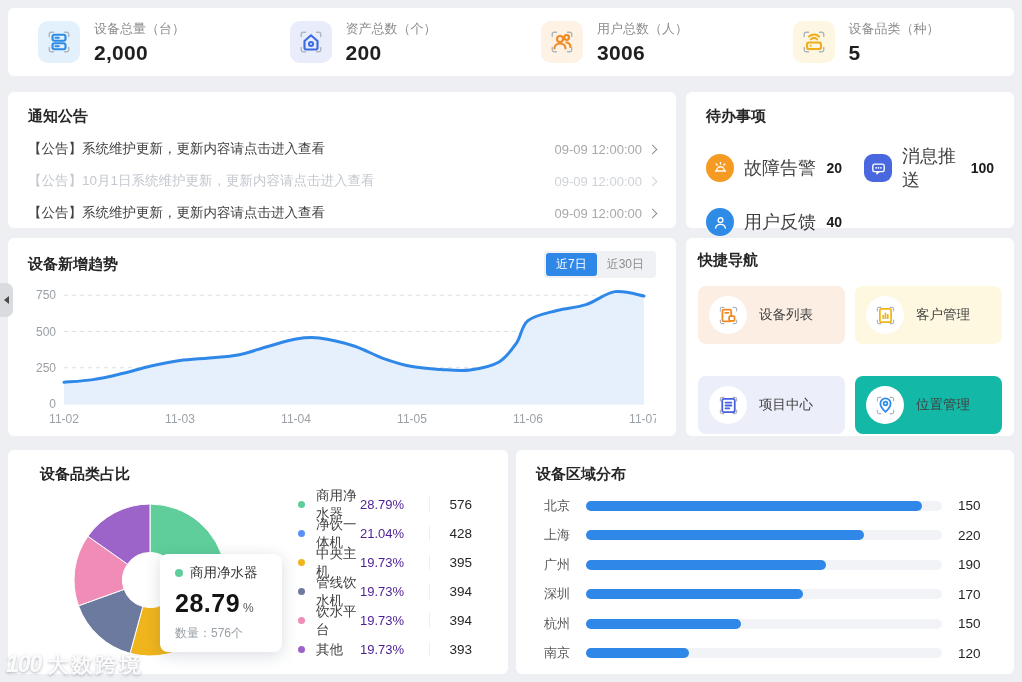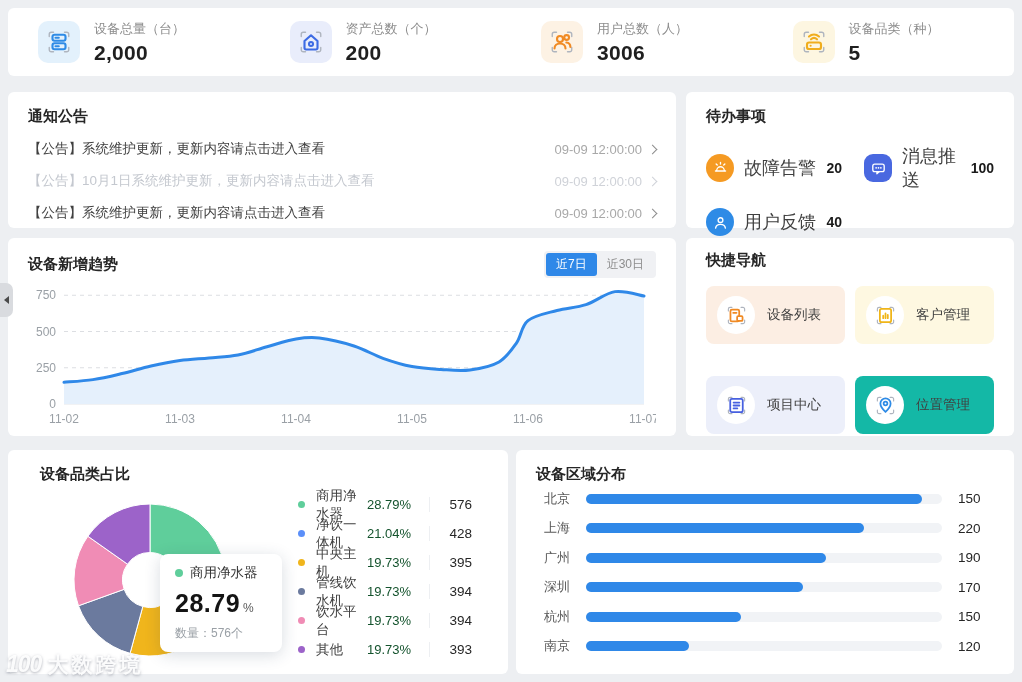--- a/index.html
+++ b/index.html
@@ -38,21 +38,21 @@
   .todo-val{margin-left:auto;font-size:14px;font-weight:700;color:#1A1A1A}
 
   
   #trend{left:8px;top:238px;width:668px;height:198px;padding:13px 20px}
   .trend-head{display:flex;justify-content:space-between;align-items:center}
   .seg{background:#F0F1F4;border-radius:4px;padding:2px;display:flex}
   .seg-btn{font-size:12px;padding:3px 10px;border-radius:3px;color:#8C8C8C;cursor:pointer}
   .seg-btn.active{background:#2F88E8;color:#fff}
 
   
-  #quicknav{left:686px;top:238px;width:328px;height:198px;padding:13px 20px}
+  #quicknav{left:686px;top:238px;width:328px;height:198px;padding:13px 12px}
   .qn-grid{display:grid;grid-template-columns:1fr 1fr;gap:32px 10px;margin-top:16px}
   .qn-tile{height:58px;border-radius:8px;display:flex;align-items:center;gap:12px;padding-left:11px;cursor:pointer}
   .qn-circ{width:38px;height:38px;background:#fff;border-radius:50%;display:flex;align-items:center;justify-content:center;flex:0 0 auto}
   .qn-circ svg{width:25px;height:25px}
   .qn-label{font-size:13.5px;color:#404040}
 
   
   #category{left:8px;top:450px;width:500px;height:224px;padding:15px 32px}
   .cat-body{display:flex;margin-top:4px}
   .donut-wrap{position:relative;width:250px;height:182px;flex:0 0 auto}
@@ -60,27 +60,27 @@
                 box-shadow:0 3px 16px rgba(40,60,90,.18);padding:10px 15px;z-index:2;min-width:92px}
   .tt-row{display:flex;align-items:center;gap:7px;font-size:13.5px;color:#333;white-space:nowrap}
   .tt-dot{width:8px;height:8px;border-radius:50%}
   .tt-pct{margin-top:7px;font-size:25px;font-weight:800;color:#141414;letter-spacing:.5px}
   .tt-unit{font-size:12px;font-weight:400;color:#595959;margin-left:3px}
   .tt-count{margin-top:7px;font-size:12px;color:#9AA0A6;white-space:nowrap}
   .legend{flex:1;margin-left:8px;padding:2px 4px 0 0;display:flex;flex-direction:column}
   .leg-row{display:flex;align-items:center;height:29px;cursor:pointer}
   .leg-dot{width:7px;height:7px;border-radius:50%;margin-right:11px;flex:0 0 auto}
   .leg-name{font-size:13.5px;color:#404040;flex:1}
-  .leg-pct{font-size:13px;color:#14532d;width:58px;text-align:center}
+  .leg-pct{font-size:13px;color:#4c1d95;width:58px;text-align:left}
   .leg-val{font-size:13.5px;color:#262626;width:40px;text-align:right;margin-left:11px;
            border-left:1px solid #EDEFF2;padding-left:2px}
 
   
   #region{left:516px;top:450px;width:498px;height:224px;padding:15px 20px}
-  .bar-rows{}
+  .bar-rows{margin-top:7px}
   .bar-row{display:flex;align-items:center;height:29.5px}
   .bar-label{width:34px;text-align:right;font-size:13px;color:#595959;flex:0 0 auto}
   .bar-track{flex:1;height:10px;background:#F1F3F6;border-radius:5px;margin:0 16px;position:relative}
   .bar-fill{position:absolute;left:0;top:0;height:10px;border-radius:5px}
   .bar-val{width:36px;font-size:13.5px;color:#262626;flex:0 0 auto}
 
   
   #drawer-handle{position:absolute;left:0;top:283px;width:13px;height:34px;background:#D9DBDF;
                  border-radius:0 7px 7px 0;display:flex;align-items:center;justify-content:center;cursor:pointer;z-index:4}
   .tri{width:0;height:0;border-top:4px solid transparent;border-bottom:4px solid transparent;border-right:5px solid #4A4A4A}

